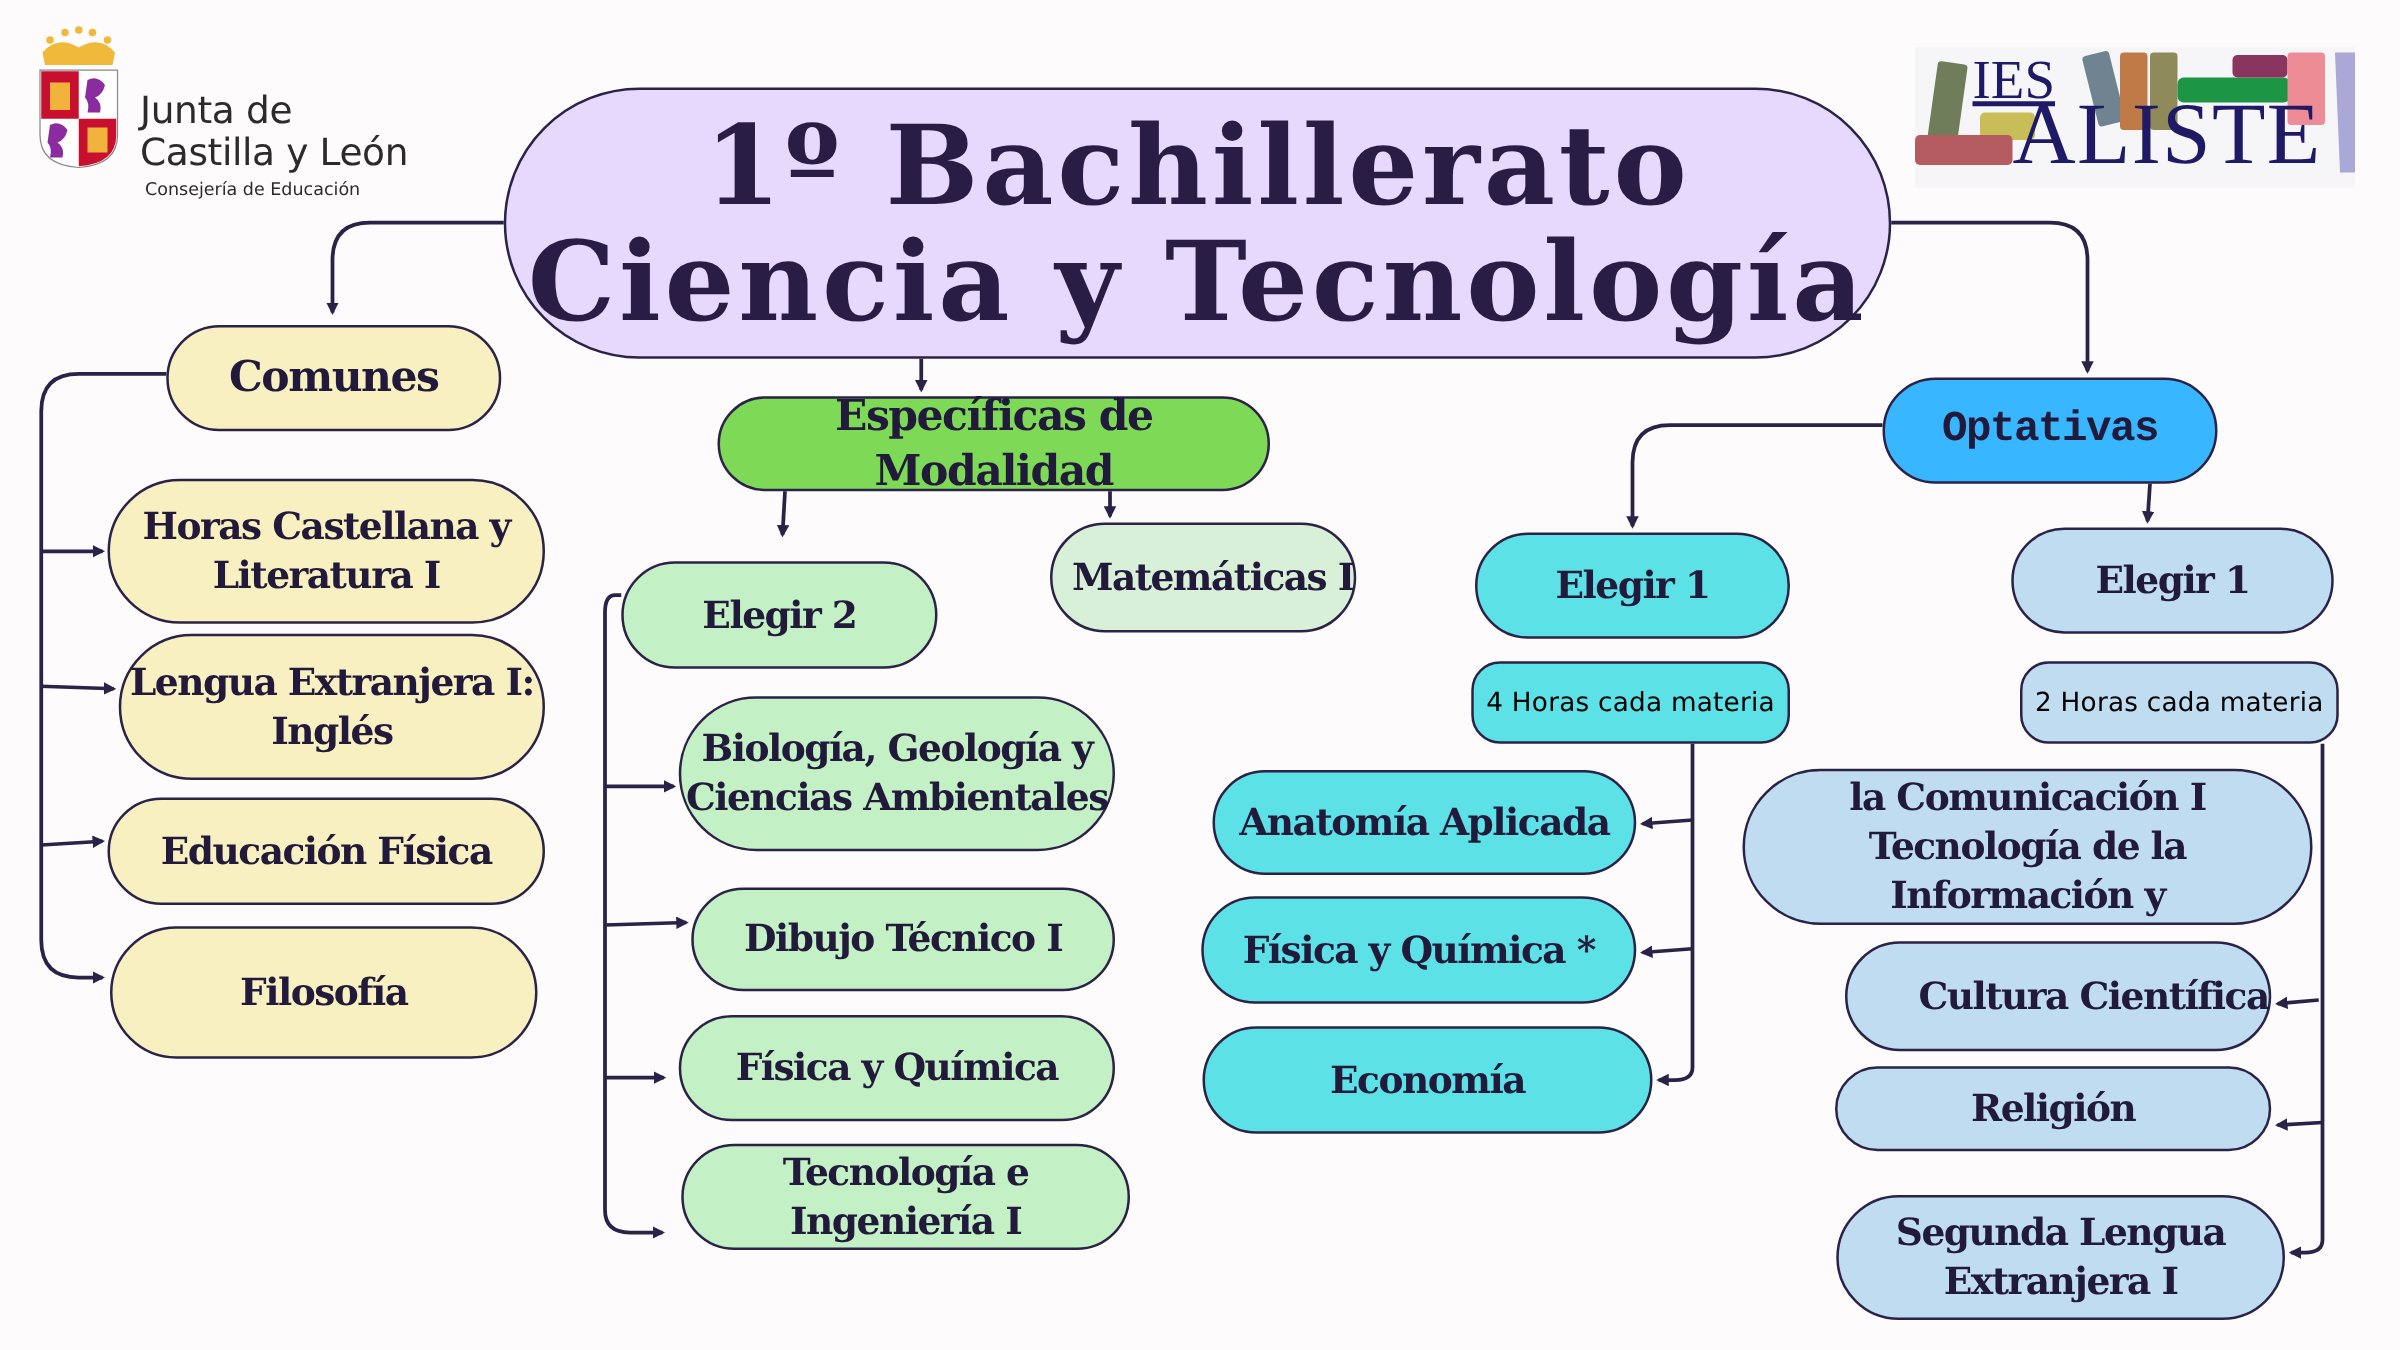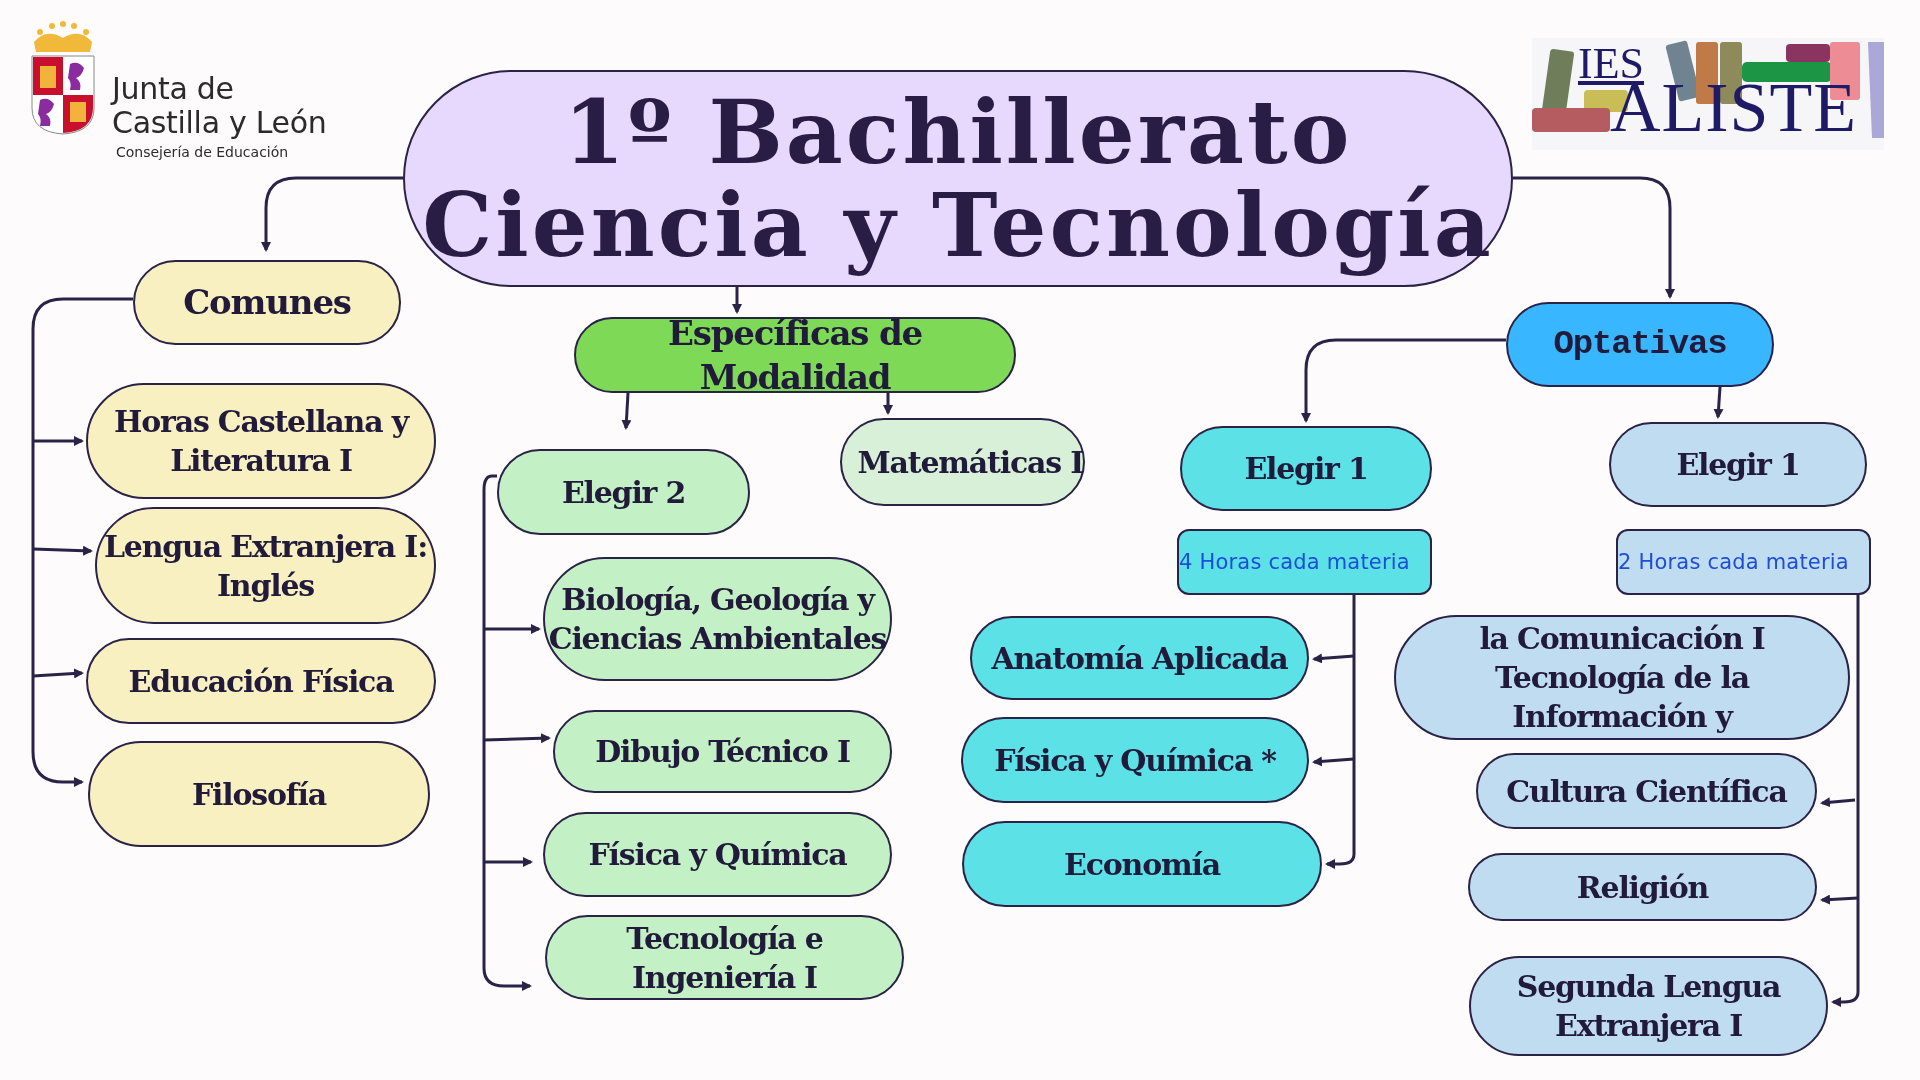--- a/index.html
+++ b/index.html
@@ -24,24 +24,24 @@
   .yellow { background: #f8f0c0; }
   .green-strong { background: #7ed957; }
   .green { background: #c4f0c5; }
   .green-light { background: #d9f0d8; justify-content: flex-end; }
   .cyan { background: #5ce1e6; }
   .blue-strong { background: #38b6ff; }
   .blue-light { background: #c0dcf0; }
   .lavender { background: #e7d8fd; }
   .tag {
     position: absolute; box-sizing: border-box;
-    border: 2.5px solid #2a2347; border-radius: 12px;
-    display: flex; align-items: center; justify-content: flex-start;
+    border: 2.5px solid #2a2347; border-radius: 23px;
+    display: flex; align-items: center; justify-content: center;
     font-family: "DejaVu Sans", "Liberation Sans", sans-serif;
-    font-size: 21px; color: #1d4ed8; letter-spacing: 0.2px;
+    font-size: 21px; color: #000000; letter-spacing: 0.2px;
   }
   .fs-30 { font-size: 30px; }
   .fs-34 { font-size: 34px; }
   #connectors { position: absolute; left: 0; top: 0; width: 1920px; height: 1080px; pointer-events: none; }
   #title-box .title-text {
     font-family: "DejaVu Serif", "Liberation Serif", serif;
     font-weight: bold; font-size: 88px; line-height: 1.05;
     letter-spacing: 3px; color: #2a1d45;
   }
   
@@ -217,21 +217,21 @@
 <div class="node blue-light fs-30" style="left:1609px;top:422px;width:258px;height:85px;">
   <span>Elegir 1</span>
 </div>
 <div class="tag blue-light" style="left:1616px;top:529px;width:255px;height:66px;">
   <span>2 Horas cada materia</span>
 </div>
 <div class="node blue-light fs-30" style="left:1394px;top:615px;width:456px;height:125px;flex-direction:column;">
   <div>la Comunicación I</div>
   <div>Tecnología de la Información y</div>
 </div>
-<div class="node blue-light fs-30" style="left:1476px;top:753px;width:341px;height:76px;">
+<div class="node blue-light fs-30" style="left:1476px;top:753px;width:341px;height:88px;justify-content:flex-end;">
   <span>Cultura Científica</span>
 </div>
 <div class="node blue-light fs-30" style="left:1468px;top:853px;width:349px;height:68px;">
   <span>Religión</span>
 </div>
 <div class="node blue-light fs-30" style="left:1469px;top:956px;width:359px;height:100px;flex-direction:column;">
   <div>Segunda Lengua</div>
   <div>Extranjera I</div>
 </div>
 

